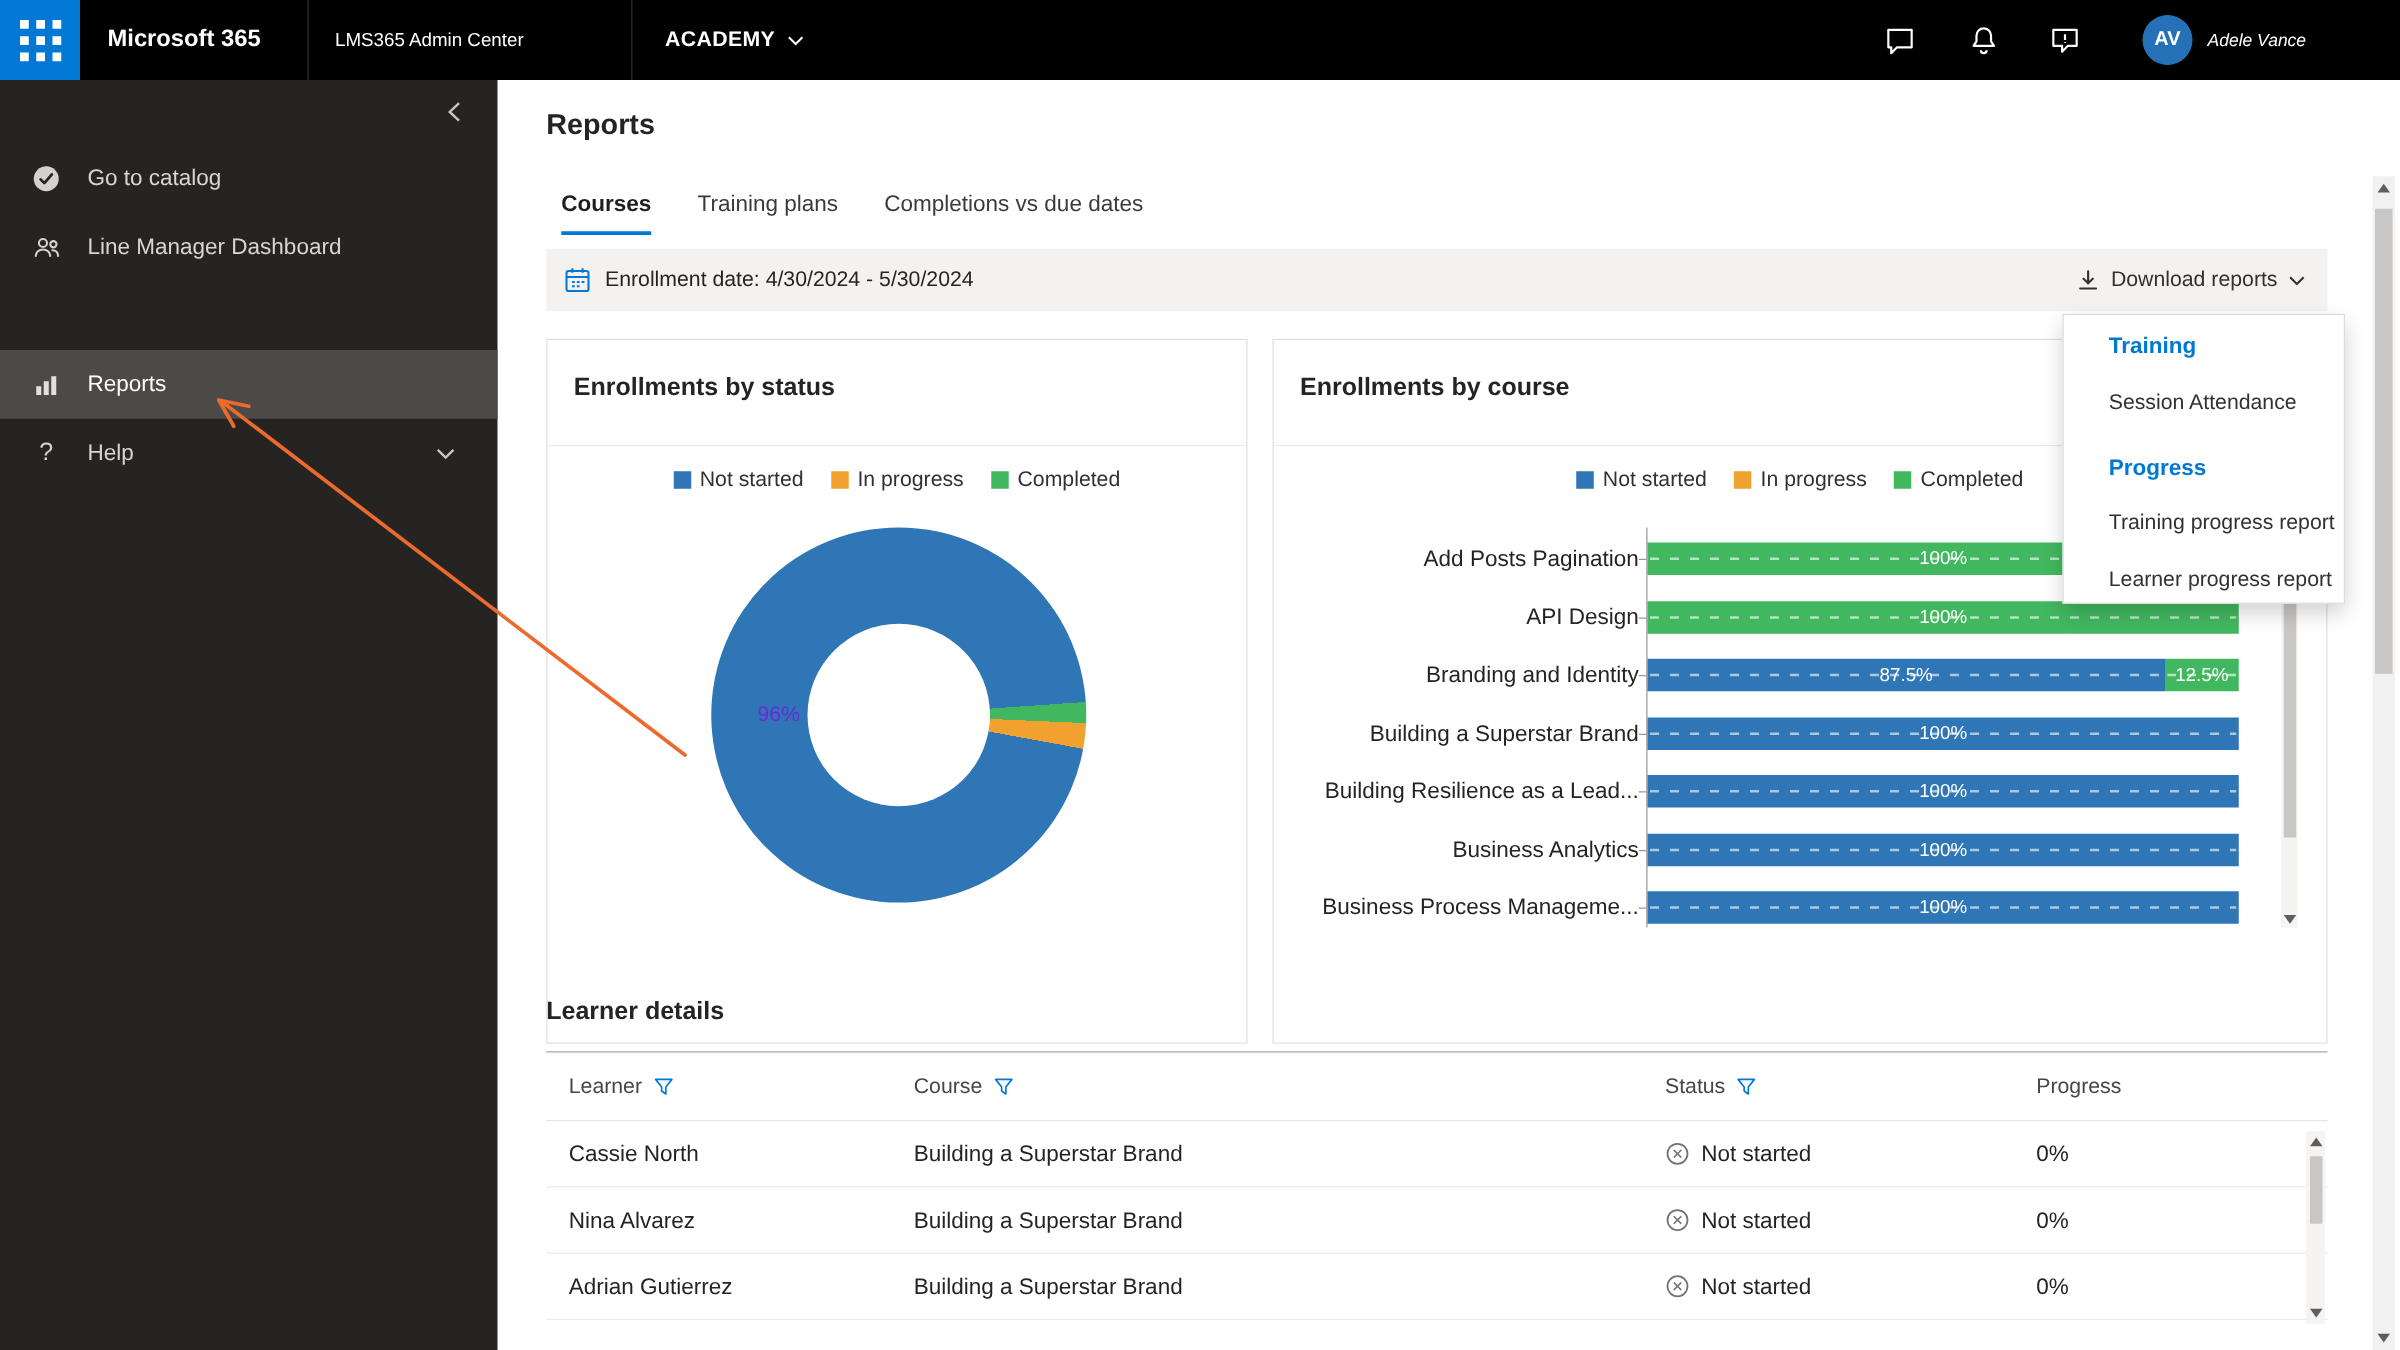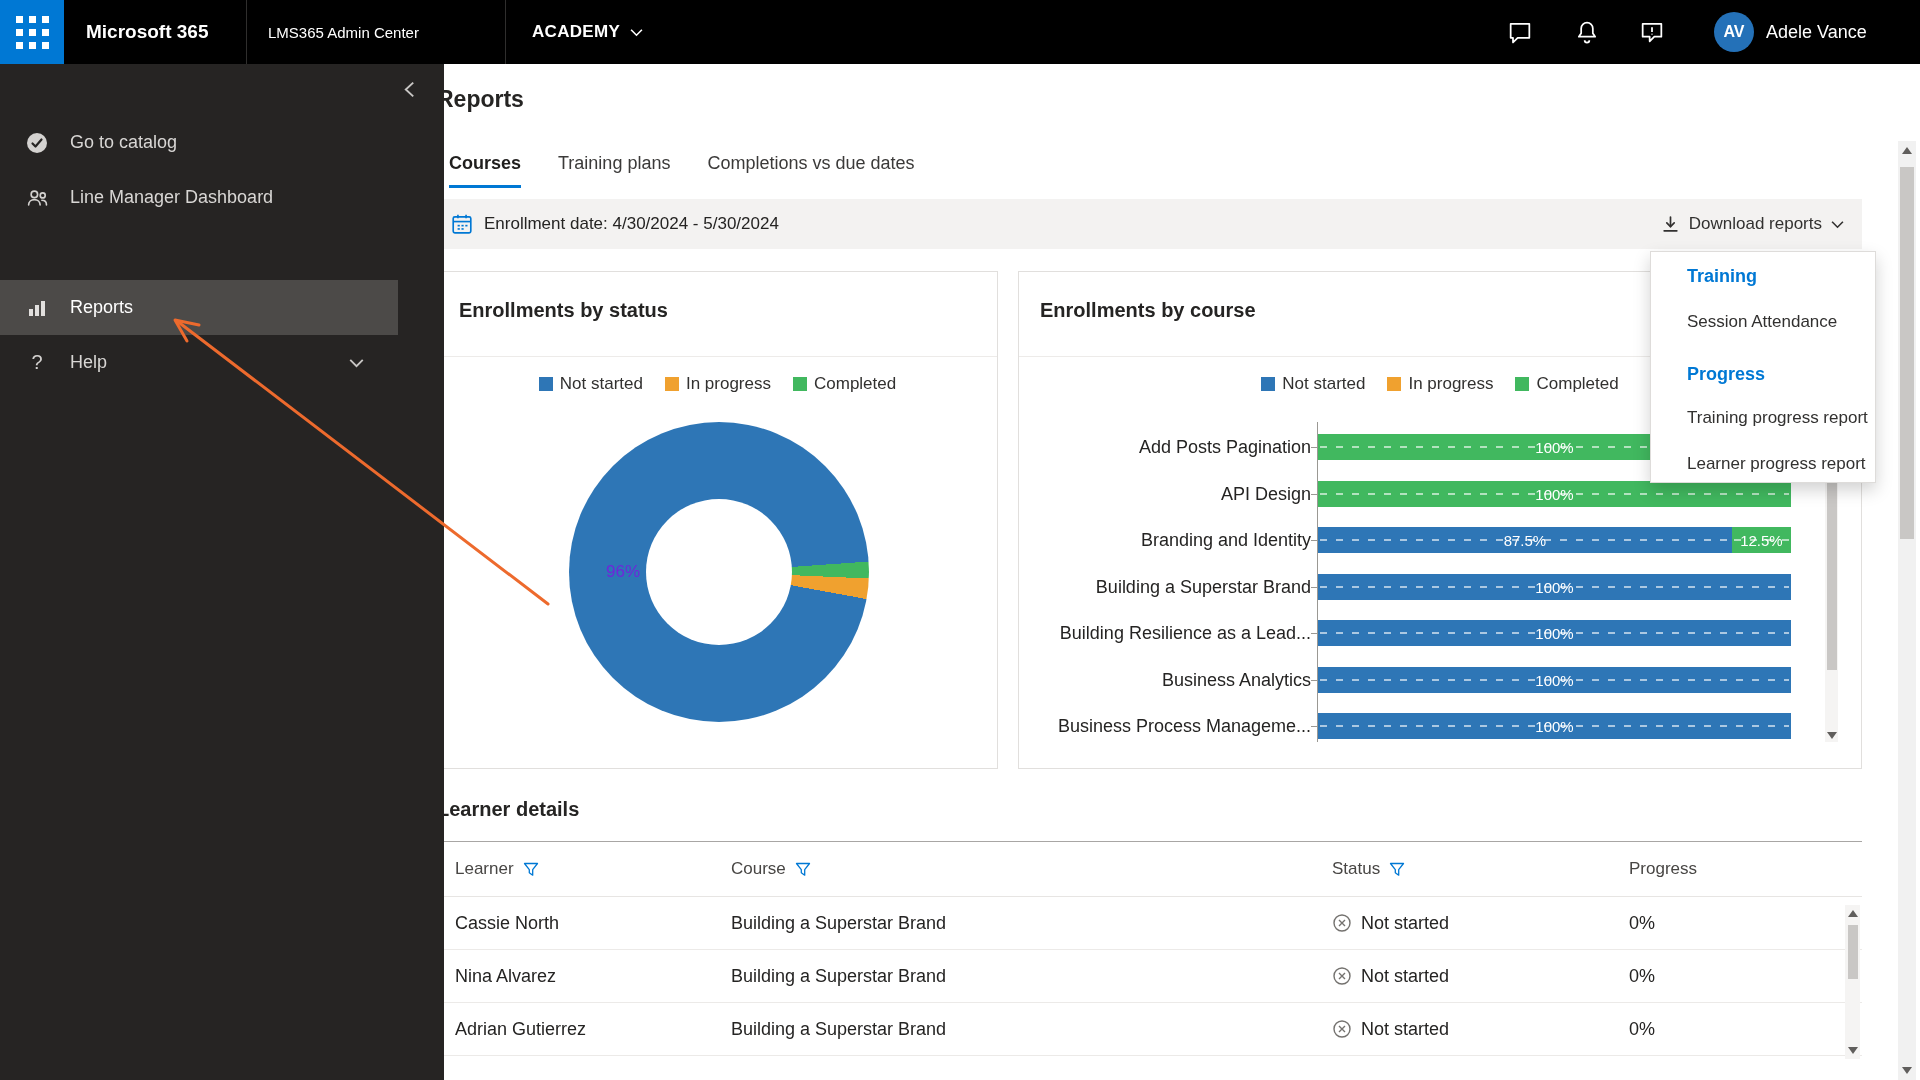--- a/index.html
+++ b/index.html
@@ -14,24 +14,24 @@
   .waffle { position:absolute; left:0; top:0; width:64px; height:64px; background:#0078d4; display:flex; align-items:center; justify-content:center; cursor:pointer; }
   .waffle-grid { display:grid; grid-template-columns:repeat(3,7px); grid-auto-rows:7px; gap:6px; }
   .waffle-grid span { background:#fff; display:block; }
   .tb-text { position:absolute; top:0; height:64px; display:flex; align-items:center; color:#fff; white-space:nowrap; }
   .tb-brand { left:86px; font-size:19px; font-weight:700; }
   .tb-app { left:268px; font-size:15px; font-weight:400; }
   .tb-org { left:532px; font-size:17px; font-weight:700; letter-spacing:.3px; gap:10px; cursor:pointer; }
   .tb-sep { position:absolute; top:0; height:64px; width:1px; background:#2f2e2d; }
   .tb-icon { position:absolute; top:18px; width:28px; height:28px; cursor:pointer; }
   .avatar { position:absolute; left:1714px; top:12px; width:40px; height:40px; border-radius:50%; background:#2471b8; color:#fff; font-size:16px; font-weight:700; display:flex; align-items:center; justify-content:center; cursor:pointer; }
-  .tb-user { left:1766px; font-size:18px; cursor:pointer; }
-
-  
-  .sidebar { position:absolute; left:0; top:64px; width:444px; height:1016px; background:#262423; z-index:10; }
+  .tb-user { left:1766px; font-size:14px; cursor:pointer;font-style:italic; }
+
+  
+  .sidebar { position:absolute; left:0; top:64px; width:398px; height:1016px; background:#262423; z-index:10; }
   .collapse-btn { position:absolute; right:22px; top:12px; width:26px; height:26px; display:flex; align-items:center; justify-content:center; cursor:pointer; }
   .side-item { position:absolute; left:0; width:398px; height:55px; display:flex; align-items:center; padding-left:24px; color:#d8d6d4; font-size:18px; cursor:pointer; }
   .side-item .ic { width:26px; height:26px; margin-right:20px; flex:none; display:flex; align-items:center; justify-content:center; }
   .side-item.selected { background:#4c4a48; color:#fff; }
   .side-chevron { margin-left:auto; margin-right:34px; }
   .q-glyph { font-size:20px; color:#d4d2d0; }
 
   
   .page-title { position:absolute; left:437px; top:86px; font-size:23px; font-weight:700; color:#252423; }
   .tabs { position:absolute; left:449px; top:153px; display:flex; gap:37px; }
@@ -42,21 +42,21 @@
   .filter-bar { position:absolute; left:437px; top:199px; width:1425px; height:50px; background:#f3f2f1; display:flex; align-items:center; }
   .filter-left { display:flex; align-items:center; margin-left:14px; gap:11px; font-size:17px; color:#252423; }
   .download { margin-left:auto; margin-right:18px; display:flex; align-items:center; gap:9px; font-size:17px; color:#323130; cursor:pointer; }
 
   
   .menu { position:absolute; left:1650px; top:251px; width:226px; height:232px; background:#fff; border:1px solid #dedcda; box-shadow:0 7px 16px rgba(0,0,0,.18); z-index:40; }
   .menu-row { position:absolute; left:10px; right:6px; height:28px; display:flex; align-items:center; font-size:17px; color:#323130; cursor:pointer; white-space:nowrap;margin-left:26px; }
   .menu-header { color:#0078d4; font-weight:700; font-size:18px; }
 
   
-  .card { position:absolute; top:271px; height:498px; background:#fff; border:1px solid #e1dfdd; }
+  .card { position:absolute; top:271px; height:564px; background:#fff; border:1px solid #e1dfdd; }
   #card-status { left:437px; width:561px; }
   #card-course { left:1018px; width:844px; }
   .card-title { position:absolute; left:21px; top:27px; font-size:20px; font-weight:700; color:#252423; }
   .card-divider { position:absolute; left:0; right:0; top:84px; height:1px; background:#edebe9; }
   .legend { position:absolute; left:0; right:0; top:102px; display:flex; justify-content:center; gap:22px; font-size:17px; color:#323130; }
   .legend-item { display:flex; align-items:center; gap:7px; }
   .legend-swatch { width:14px; height:14px; flex:none; }
 
   
   .donut { position:absolute; left:131px; top:150px; width:300px; height:300px; }

